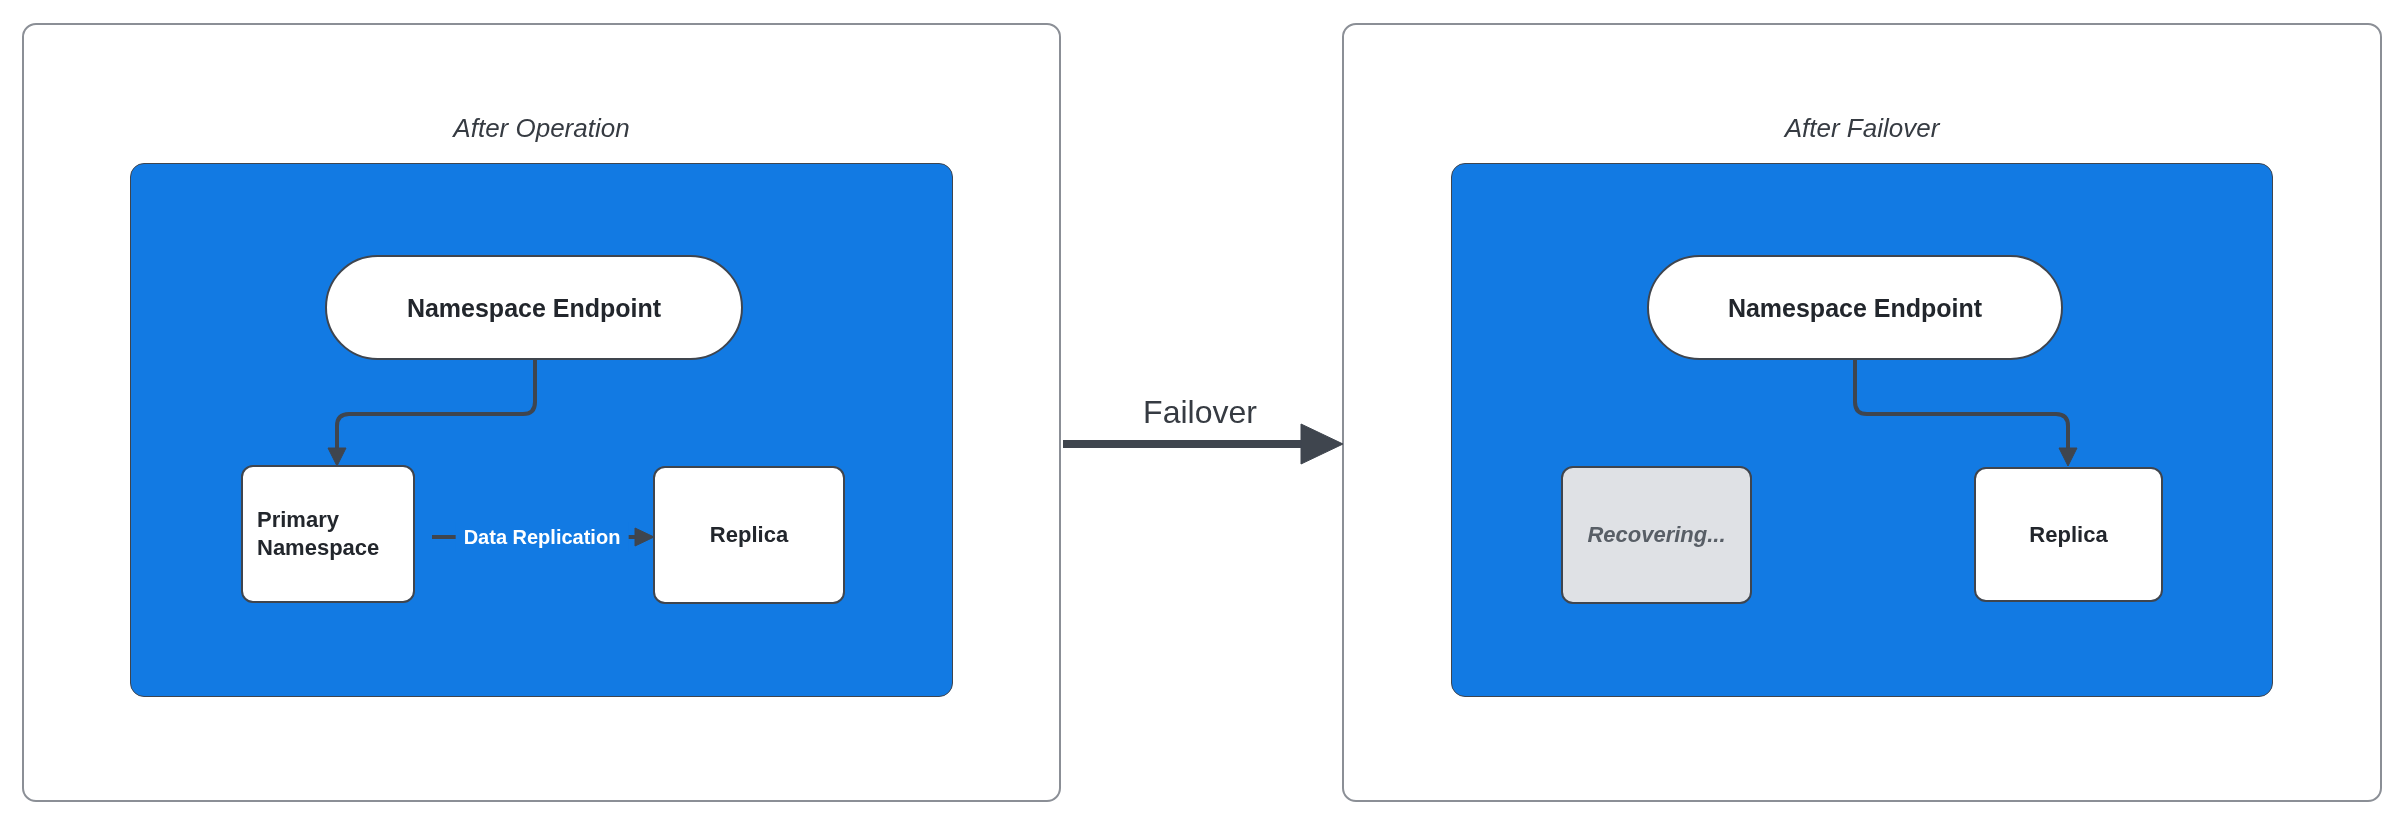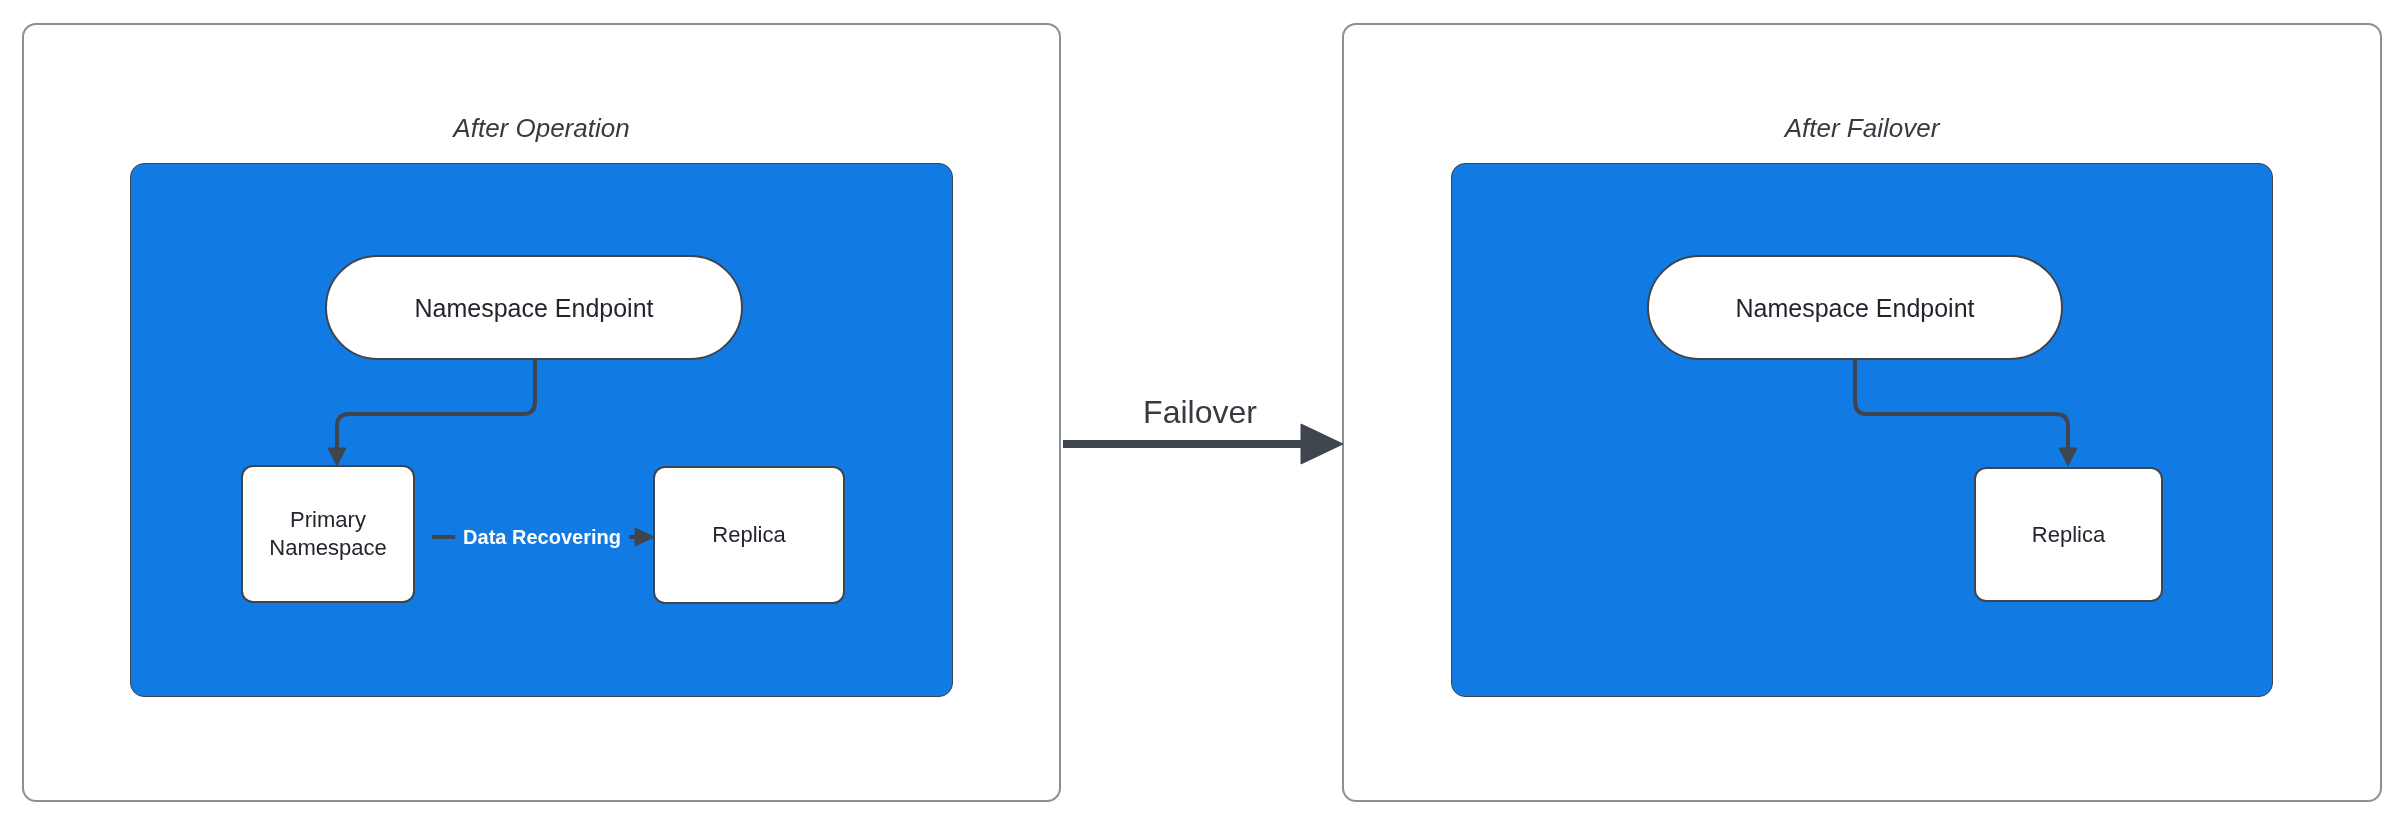--- a/index.html
+++ b/index.html
@@ -74,26 +74,26 @@
   }
 
   .node {
     position: absolute;
     background: var(--node-fill, #ffffff);
     border: 2px solid var(--node-border, #3f454e);
     box-sizing: border-box;
     display: flex;
     align-items: center;
     justify-content: center;
-    text-align: center;
     font-size: 22px;
     line-height: 28px;
     color: var(--node-text, #22262c);
     z-index: 4;
     padding: 0 14px;
+    font-weight: bold;
   }
   .node.pill {
     border-radius: 53px;
     border-width: 2.5px;
     font-size: 25px;
   }
   .node.box { border-radius: 12px; }
   .node.recovering {
     background: var(--recovering-fill, #dfe1e5);
     color: var(--recovering-text, #585e66);
@@ -174,24 +174,27 @@
 
   <div class="node pill ep-left">
     <span>Namespace Endpoint</span>
   </div>
   <div class="node box primary">
     <span>Primary Namespace</span>
   </div>
   <div class="node box replica-l">
     <span>Replica</span>
   </div>
-  <div class="edge-label">Data Recovering</div>
+  <div class="edge-label">Data Replication</div>
 
   <div class="node pill ep-right">
     <span>Namespace Endpoint</span>
   </div>
+  <div class="node box recovering">
+    <span>Recovering...</span>
+  </div>
   <div class="node box replica-r">
     <span>Replica</span>
   </div>
 
   <div class="failover-label">Failover</div>
 
 </div>
 
 </body></html>

